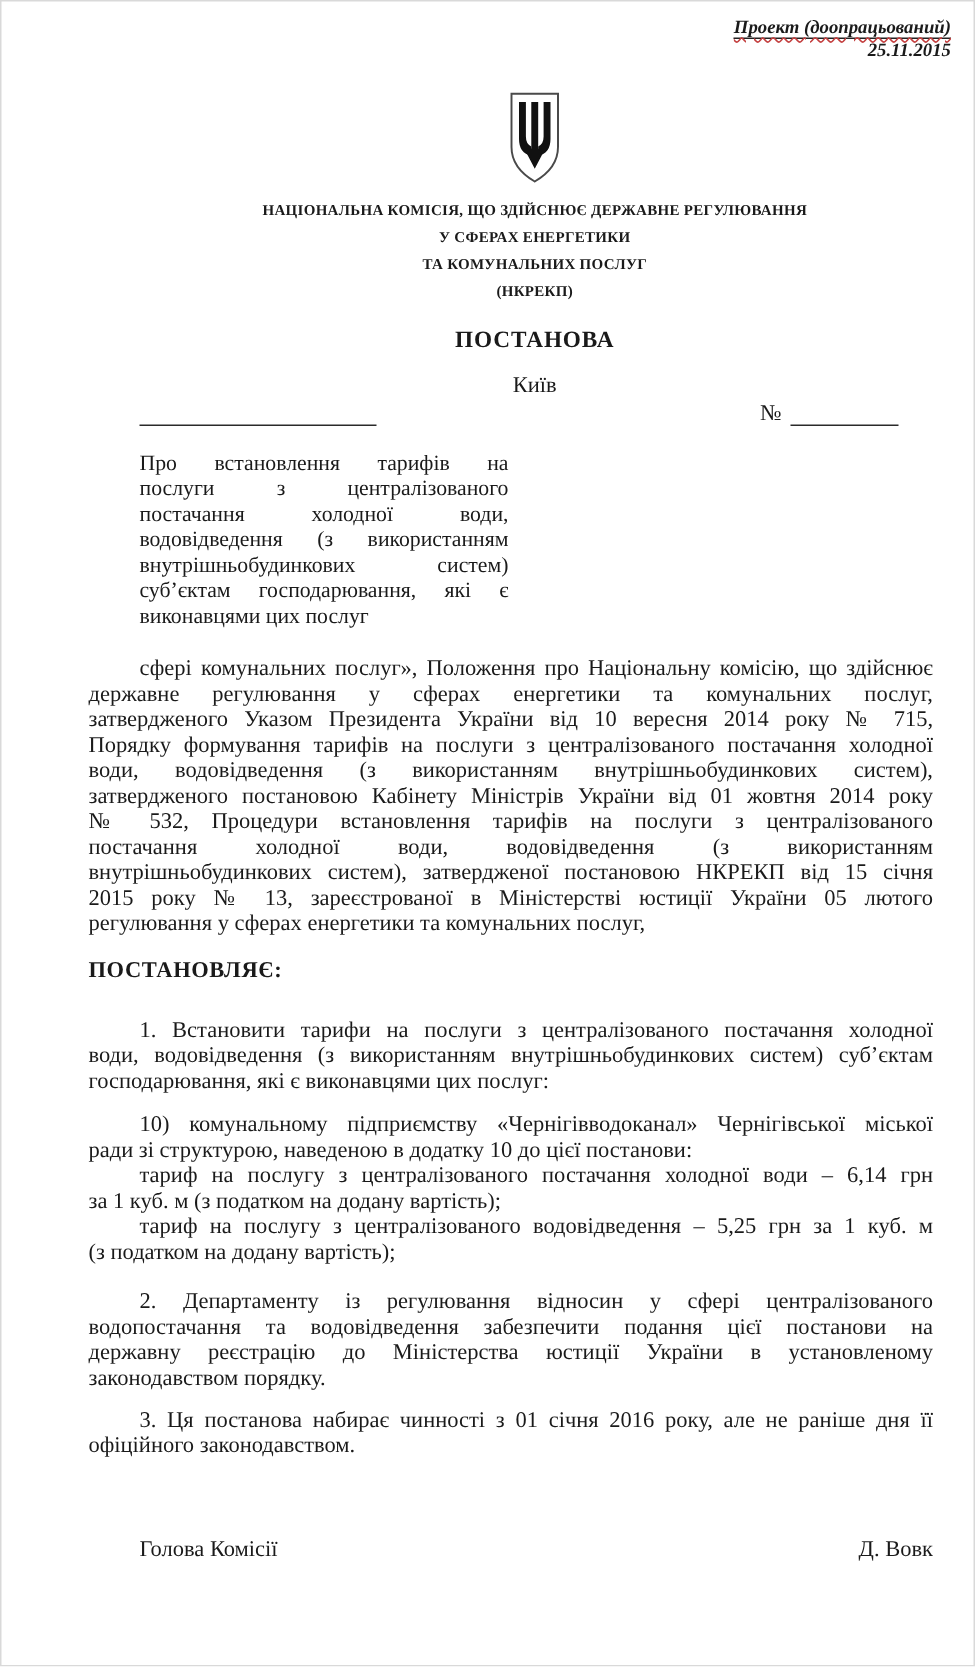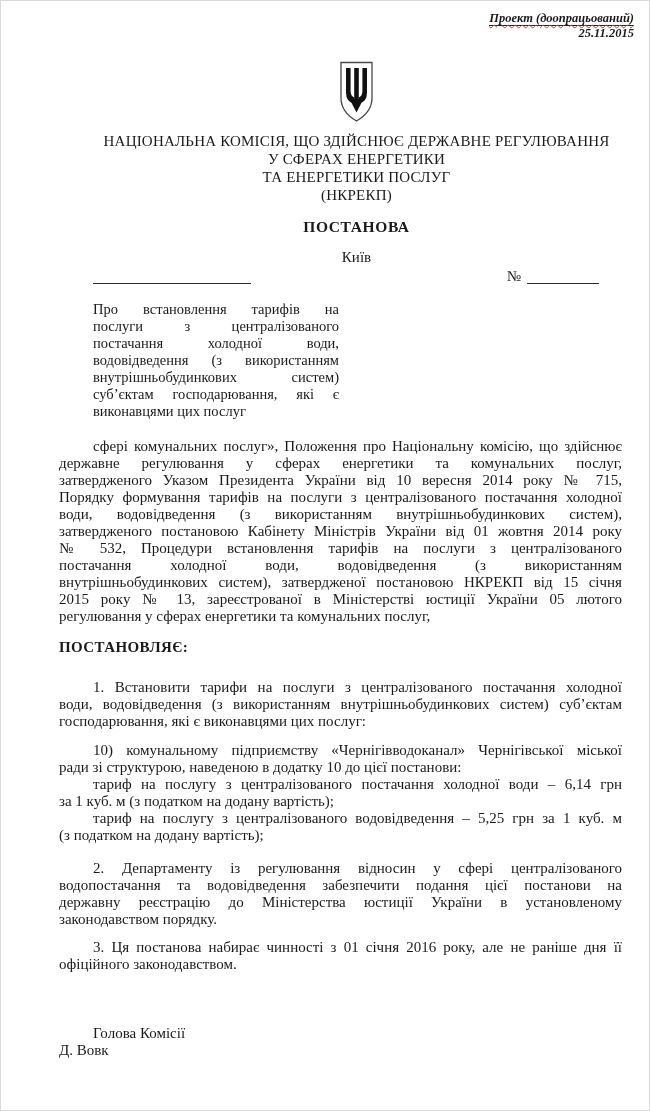--- a/index.html
+++ b/index.html
@@ -31,22 +31,22 @@
     text-decoration: underline wavy #c43f3f;
     text-decoration-thickness: 1px;
     text-underline-offset: 2px;
     text-align: center;
   }
   
   .centered-head { position: relative; left: 16px; text-align: center; }
   .emblem-wrap { margin-top: 20px; height: 62px; }
   .org-name {
     margin-top: 9px;
-    font-weight: normal;
-    font-size: 15px;
+    font-weight: bold;
+    font-size: 10px;
     line-height: 18px;
     letter-spacing: 0.2px;
   }
   .doc-type {
     margin-top: 14px;
     font-weight: bold;
     font-size: 15.5px;
     letter-spacing: 0.6px;
     line-height: 18px;
   }
@@ -94,21 +94,20 @@
   .item1-sub { margin-top: 12px; }
   .item2 { margin-top: 16px; }
   .item3 { margin-top: 11px; }
   
   .signature-row {
     margin-top: 52px;
     display: flex;
     justify-content: space-between;
     font-size: 15px;
     line-height: 17px;
-    flex-direction: column;
   }
   .signature-title { margin-left: 34px; }
 </style>
 </head>
 <body>
 
 <div class="page">
 
   <div class="proekt-block">
     <div><span class="proekt-label"><span class="proekt-wavy">Проект (доопрацьований)</span></span></div>
@@ -125,21 +124,21 @@
             <path d="M26.4,7 h4.6 v24.6 q0,9.6 -8.2,11.2 v-6.2 q3.6,-1.6 3.6,-6.6 Z"></path>
             <path d="M18.2,7 h4.6 v31 l3.1,3.1 -5.4,10.4 -5.4,-10.4 3.1,-3.1 Z"></path>
           </g>
         </svg>
       </span>
     </div>
 
     <div class="org-name">
       <div>НАЦІОНАЛЬНА КОМІСІЯ, ЩО ЗДІЙСНЮЄ ДЕРЖАВНЕ РЕГУЛЮВАННЯ</div>
       <div>У СФЕРАХ ЕНЕРГЕТИКИ</div>
-      <div>ТА ЕНЕРГЕТИКИ ПОСЛУГ</div>
+      <div>ТА КОМУНАЛЬНИХ ПОСЛУГ</div>
       <div>(НКРЕКП)</div>
     </div>
 
     <div class="doc-type">ПОСТАНОВА</div>
     <div class="city">Київ</div>
   </div>
 
   <div class="number-row">
     <div class="blank-line-left"></div>
     <div class="number-group">

